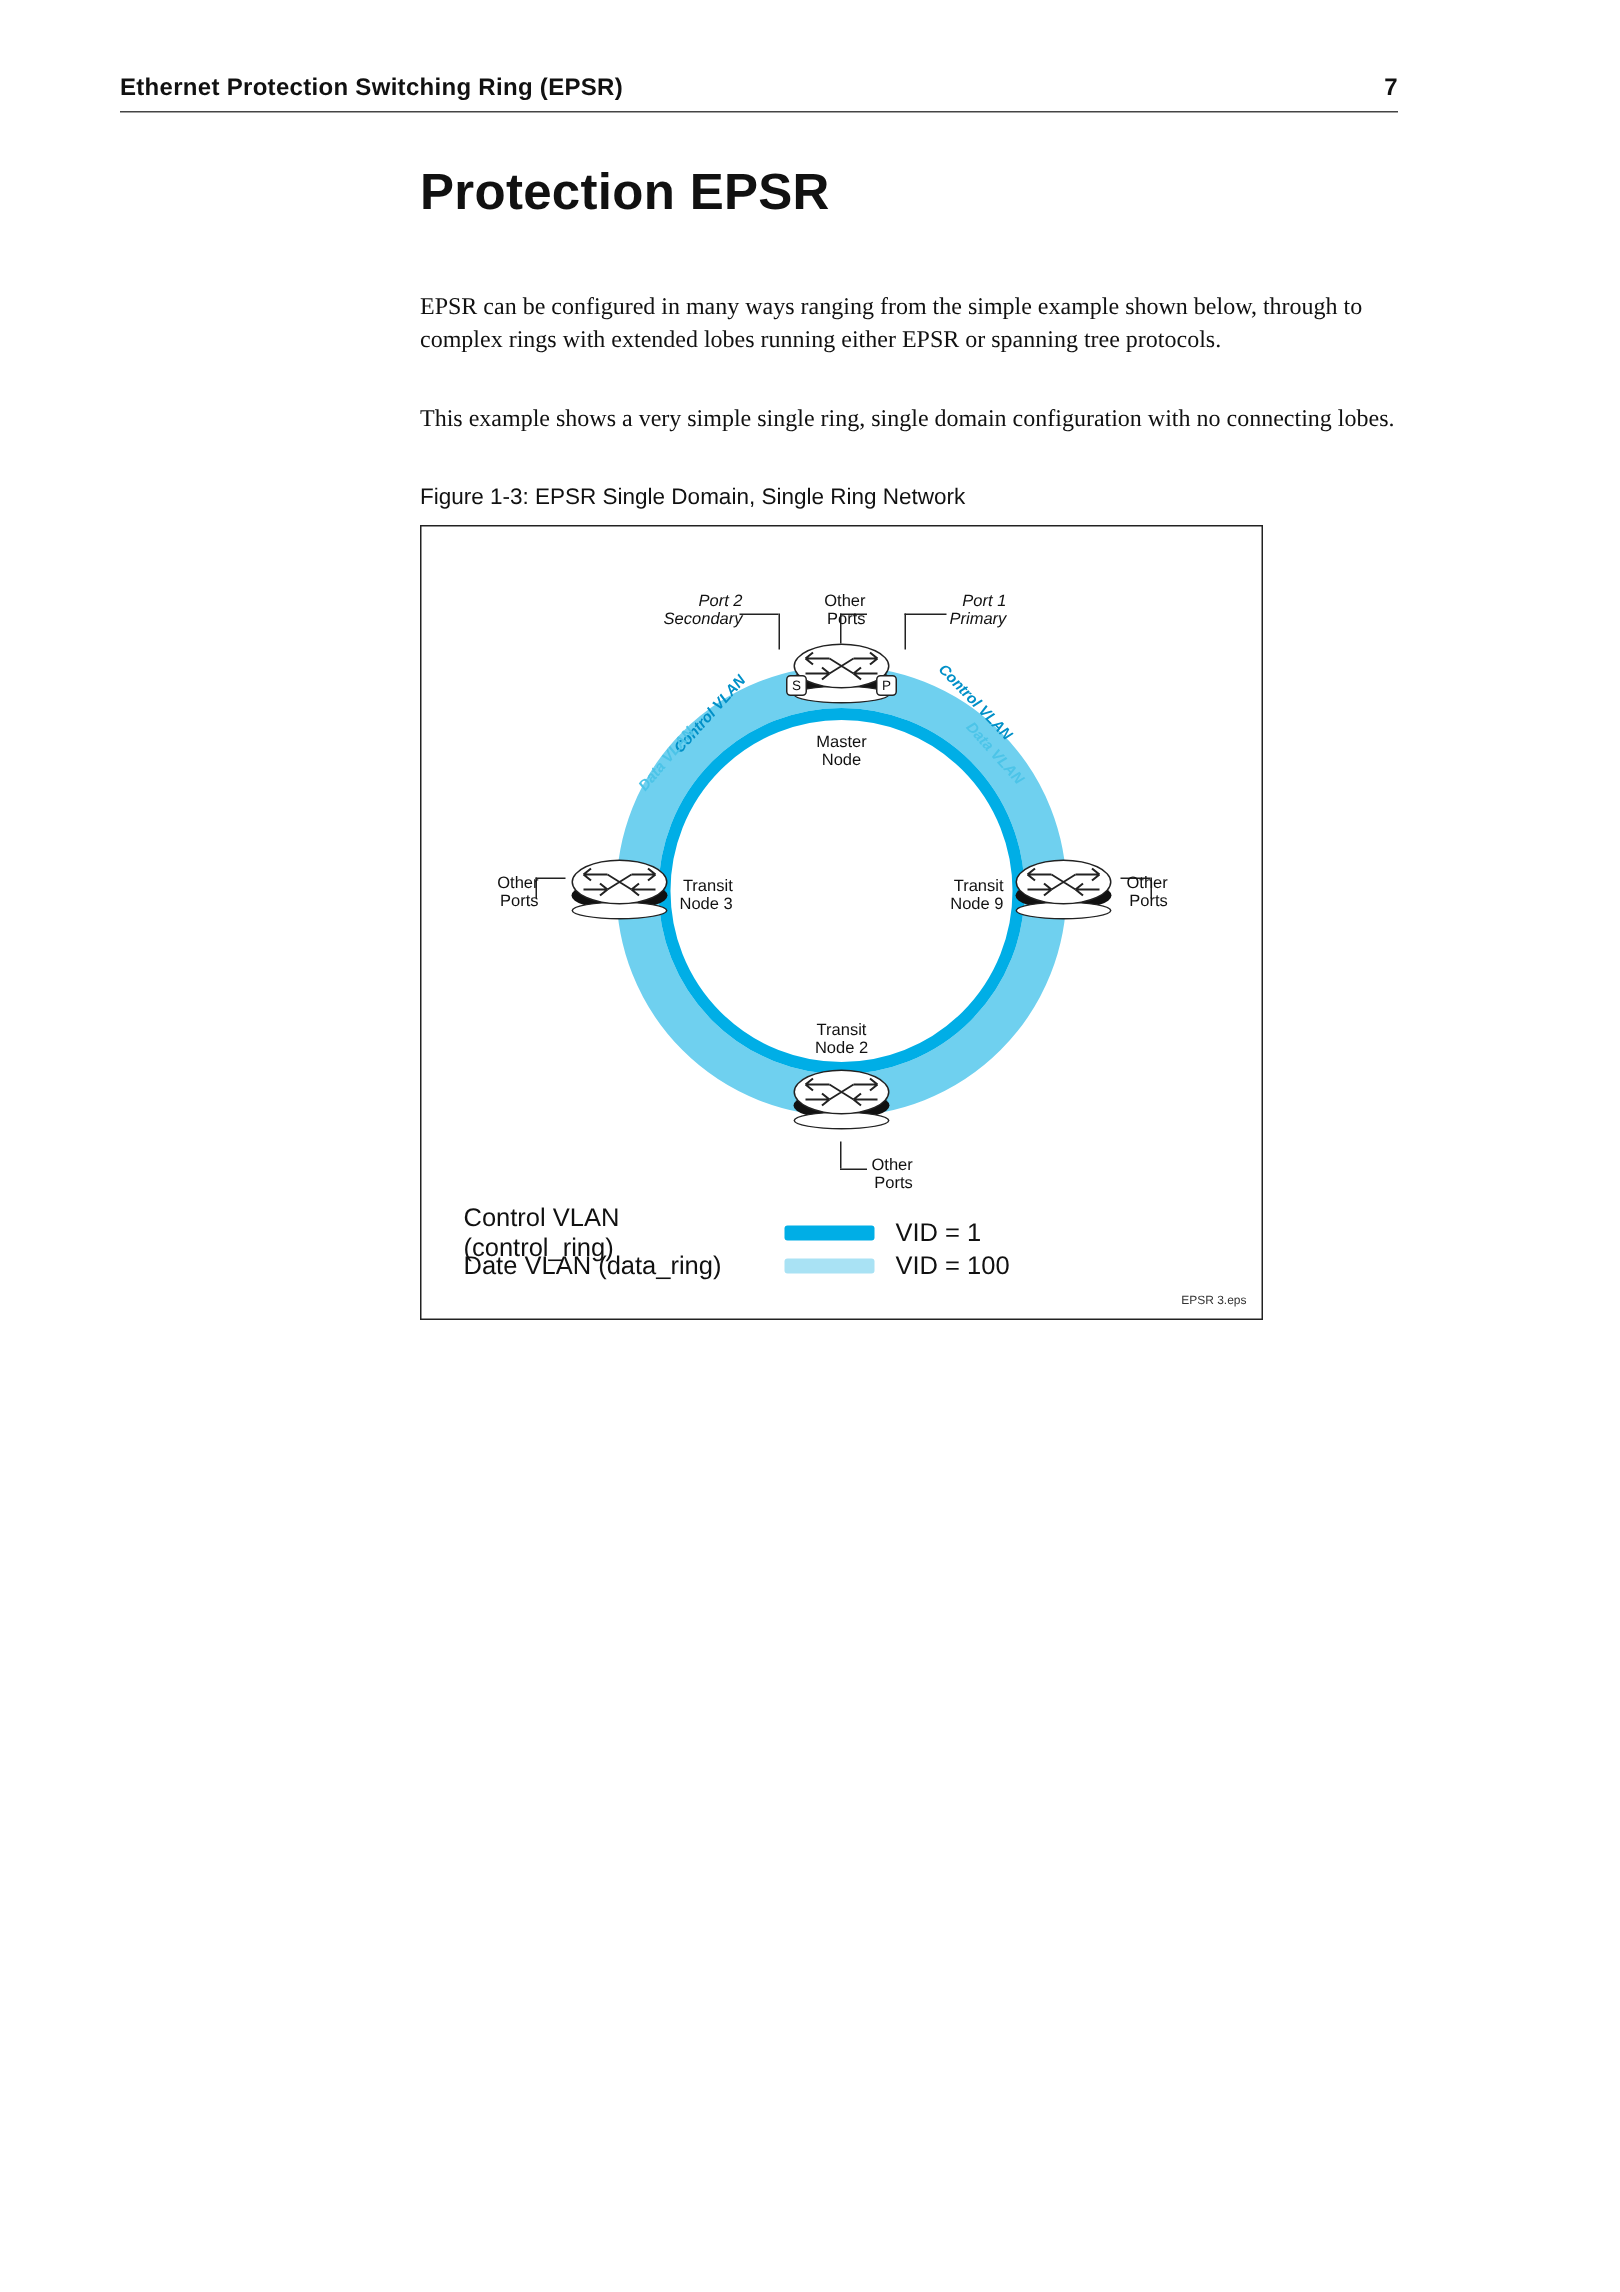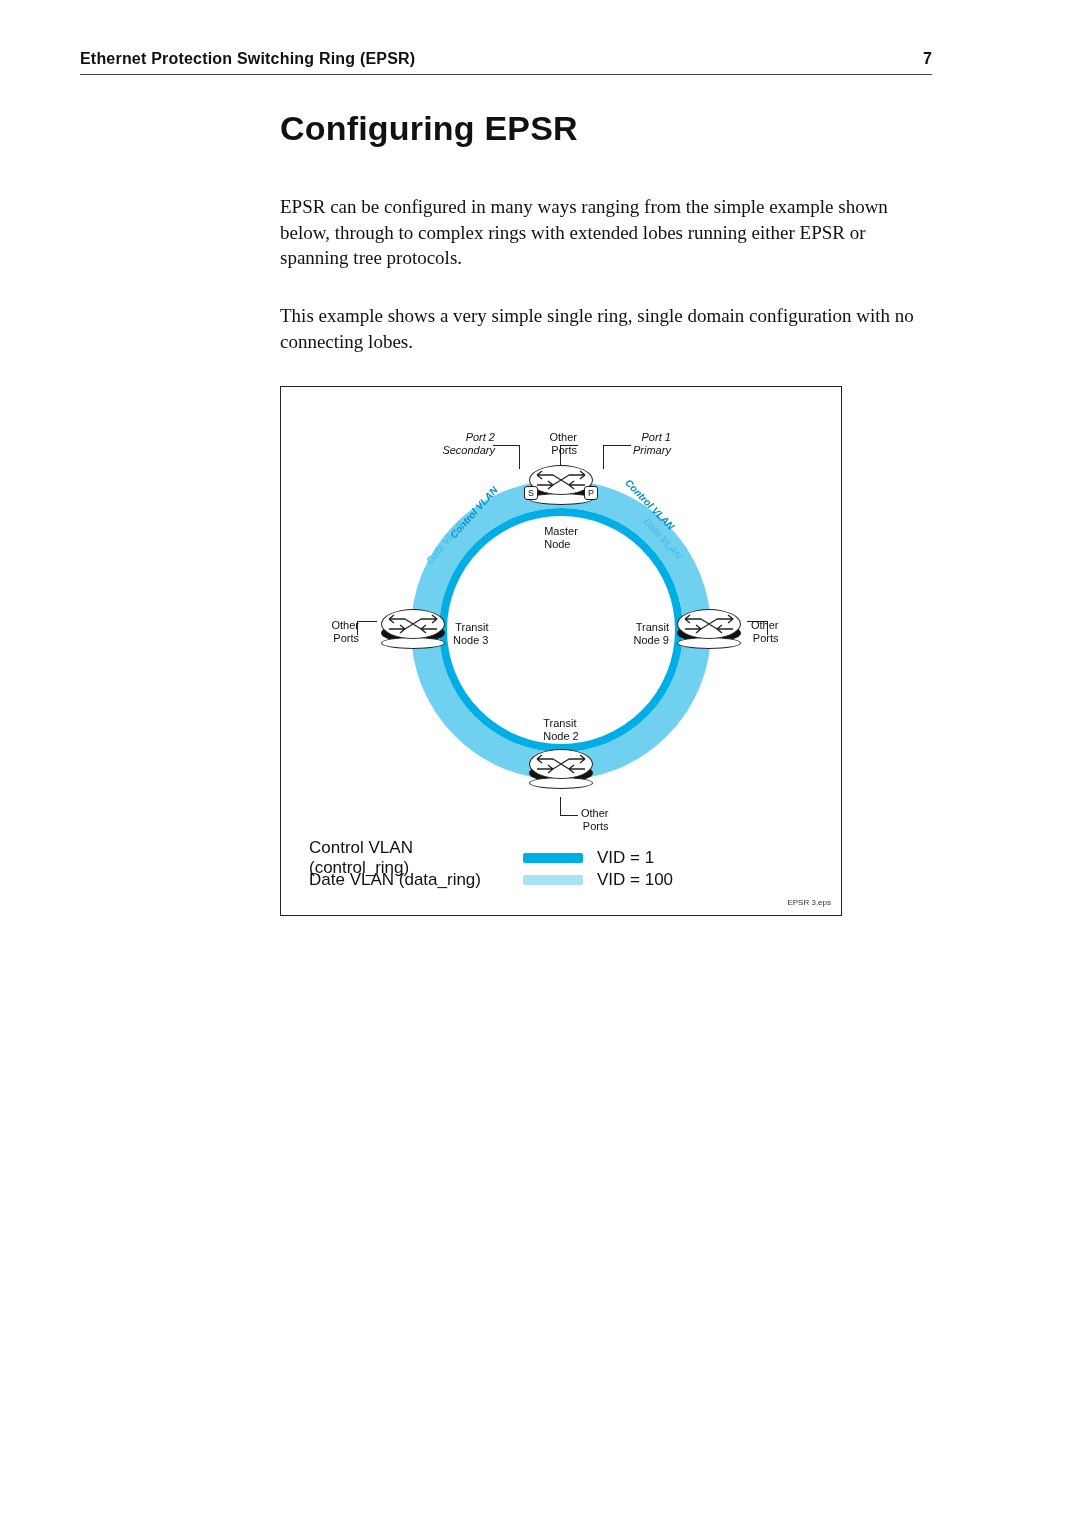--- a/index.html
+++ b/index.html
@@ -33,21 +33,21 @@
     margin-left: 200px;
   }
   h1.title {
     font-family: "Helvetica Neue", Arial, sans-serif;
     font-weight: 700;
     font-size: 34px;
     margin: 0 0 46px 0;
     letter-spacing: 0.2px;
   }
   p.body {
-    font-size: 19px;
+    font-size: 16px;
     line-height: 1.35;
     margin: 0 0 32px 0;
   }
   h2.subhead {
     font-family: "Helvetica Neue", Arial, sans-serif;
     font-weight: 700;
     font-size: 27px;
     margin: 16px 0 18px 0;
     letter-spacing: 0.2px;
   }
@@ -116,20 +116,21 @@
     left: 6px; top: 2px;
     width: 52px; height: 26px;
   }
   .lbl {
     position: absolute;
     font-size: 11px;
     color: #111;
     line-height: 1.15;
     white-space: nowrap;
     transform: translate(-50%, 0);
+    text-align: center;
   }
   .lbl.left  { text-align: right;  transform: translate(-100%, 0); }
   .lbl.right { text-align: right;   transform: translate(0, 0); }
   .lbl.i { font-style: italic; }
   .lead {
     position: absolute;
     background: #222;
   }
   .sp-badge {
     position: absolute;
@@ -183,25 +184,26 @@
 <body>
 
 <div class="page">
 
   <div class="running-head">
     <span>Ethernet Protection Switching Ring (EPSR)</span>
     <span>7</span>
   </div>
 
   <div class="content">
-    <h1 class="title">Configuring EPSR</h1>
+    <h1 class="title">Protection EPSR</h1>
     <p class="body">EPSR can be configured in many ways ranging from the simple example shown below, through to complex rings with extended lobes running either EPSR or spanning tree protocols.</p>
 
     <p class="body">This example shows a very simple single ring, single domain configuration with no connecting lobes.</p>
 
+    <div class="fig-caption">Figure 1-3:  EPSR Single Domain, Single Ring Network</div>
 
     <div class="diagram-box">
 
       <div class="ring-outer"></div>
       <div class="ring-inner"></div>
 
       <div class="arc-label arc-blue" style="left:160px; top:120px; transform:rotate(-48deg);">Control VLAN</div>
       <div class="arc-label arc-light" style="left:138px; top:150px; transform:rotate(-50deg);">Data VLAN</div>
       <div class="arc-label arc-blue" style="left:336px; top:112px; transform:rotate(46deg);">Control VLAN</div>
       <div class="arc-label arc-light" style="left:356px; top:146px; transform:rotate(48deg);">Data VLAN</div>

